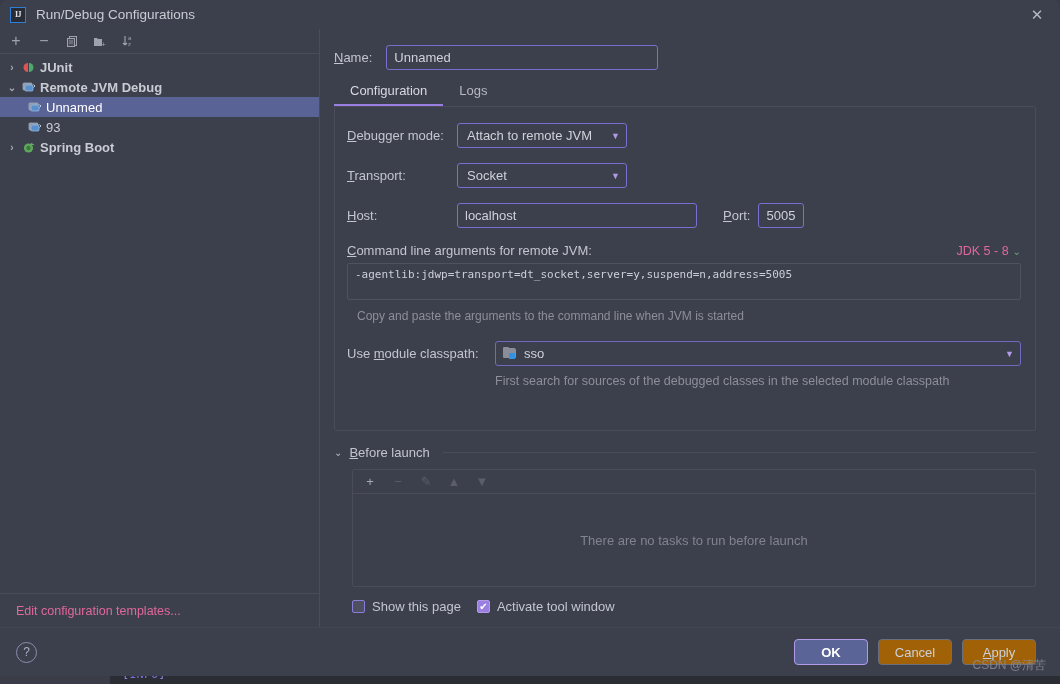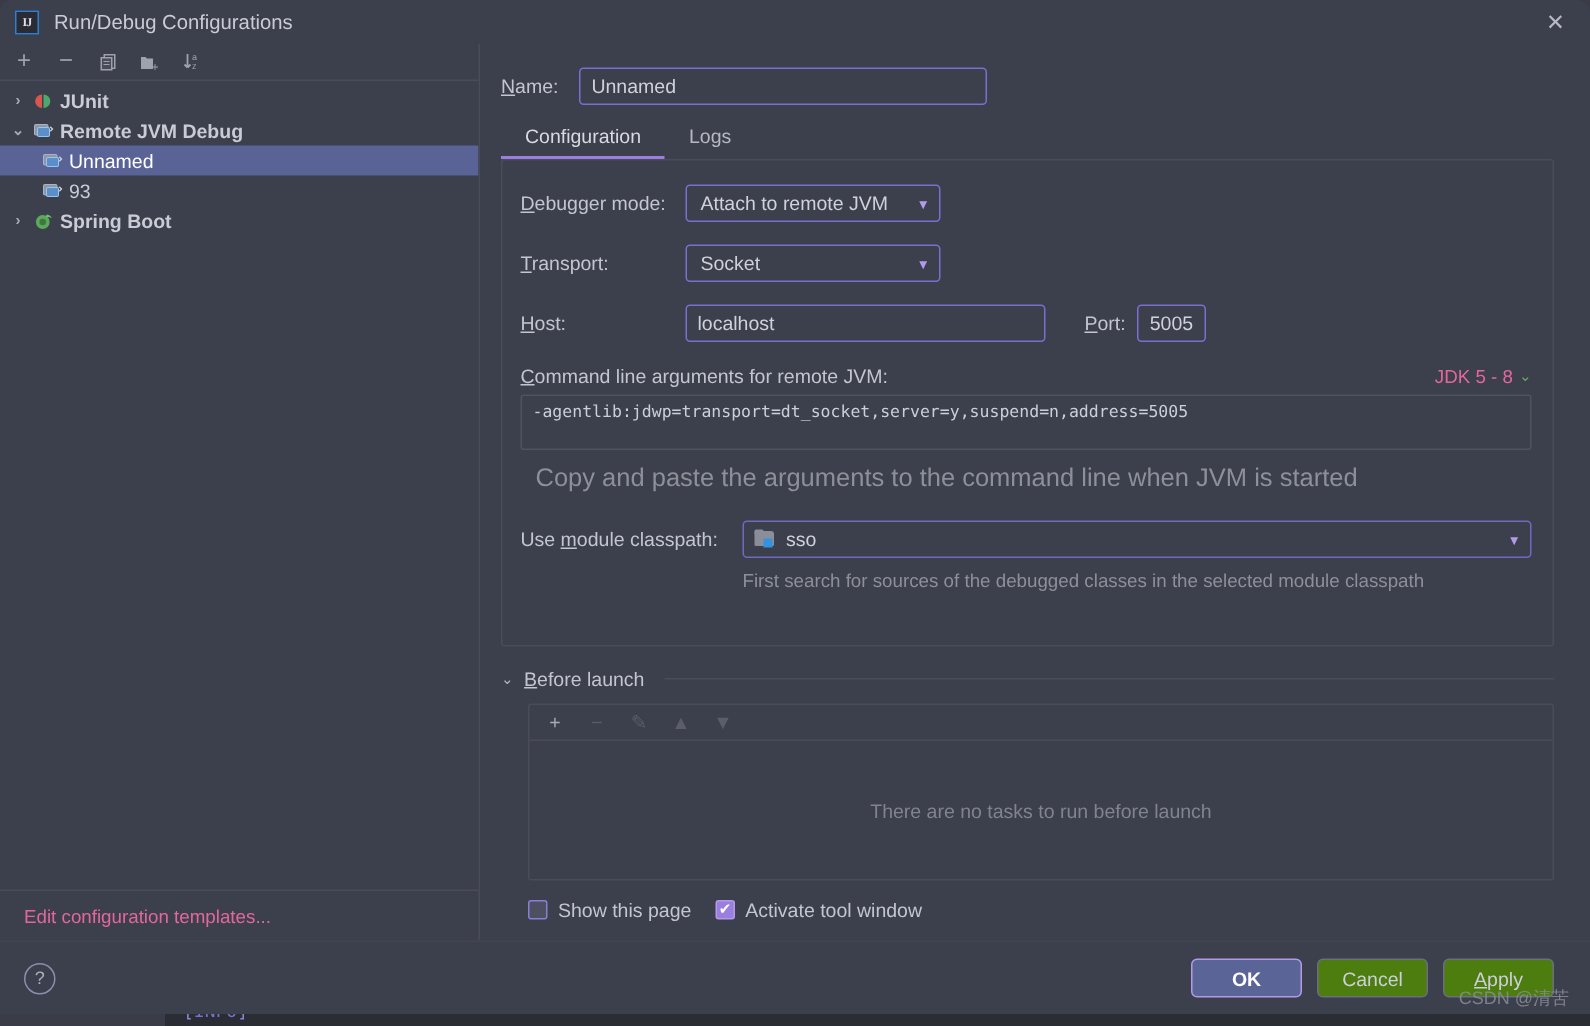--- a/index.html
+++ b/index.html
@@ -217,21 +217,21 @@
     border-radius: 2px;
     height: 37px;
     padding: 4px 7px;
     font-family: "DejaVu Sans Mono", monospace;
     font-size: 11px;
     color: #cbcfd8;
     overflow: hidden;
     white-space: nowrap;
   }
   .hint {
-    font-size: 17px; color: #8d9099;
+    font-size: 12px; color: #8d9099;
     margin-top: 9px; margin-bottom: 18px;
     padding-left: 10px;
   }
 
   #classpath-combo {
     flex: 1; height: 25px;
     background: #3c3f4c;
     border: 1px solid #6f6ac0;
     border-radius: 3px;
     display: flex; align-items: center;
@@ -309,21 +309,21 @@
   #footer-buttons { margin-left: auto; display: flex; gap: 10px; }
   .btn {
     min-width: 74px; height: 26px;
     border-radius: 4px;
     font-size: 13px;
     display: flex; align-items: center; justify-content: center;
     cursor: pointer;
     padding: 0 14px;
     border: 1px solid #6b6e7c;
     color: #ccd0d8;
-    background: #4d7c0f;
+    background: #a16207;
   }
   .btn.primary {
     background: #5b6497;
     border: 1px solid #b39ae8;
     color: #ffffff; font-weight: bold;
   }
   #watermark {
     position: absolute; right: 14px; bottom: 2px;
     font-size: 12px; color: #8a8d96; opacity: 0.85;
     pointer-events: none;

